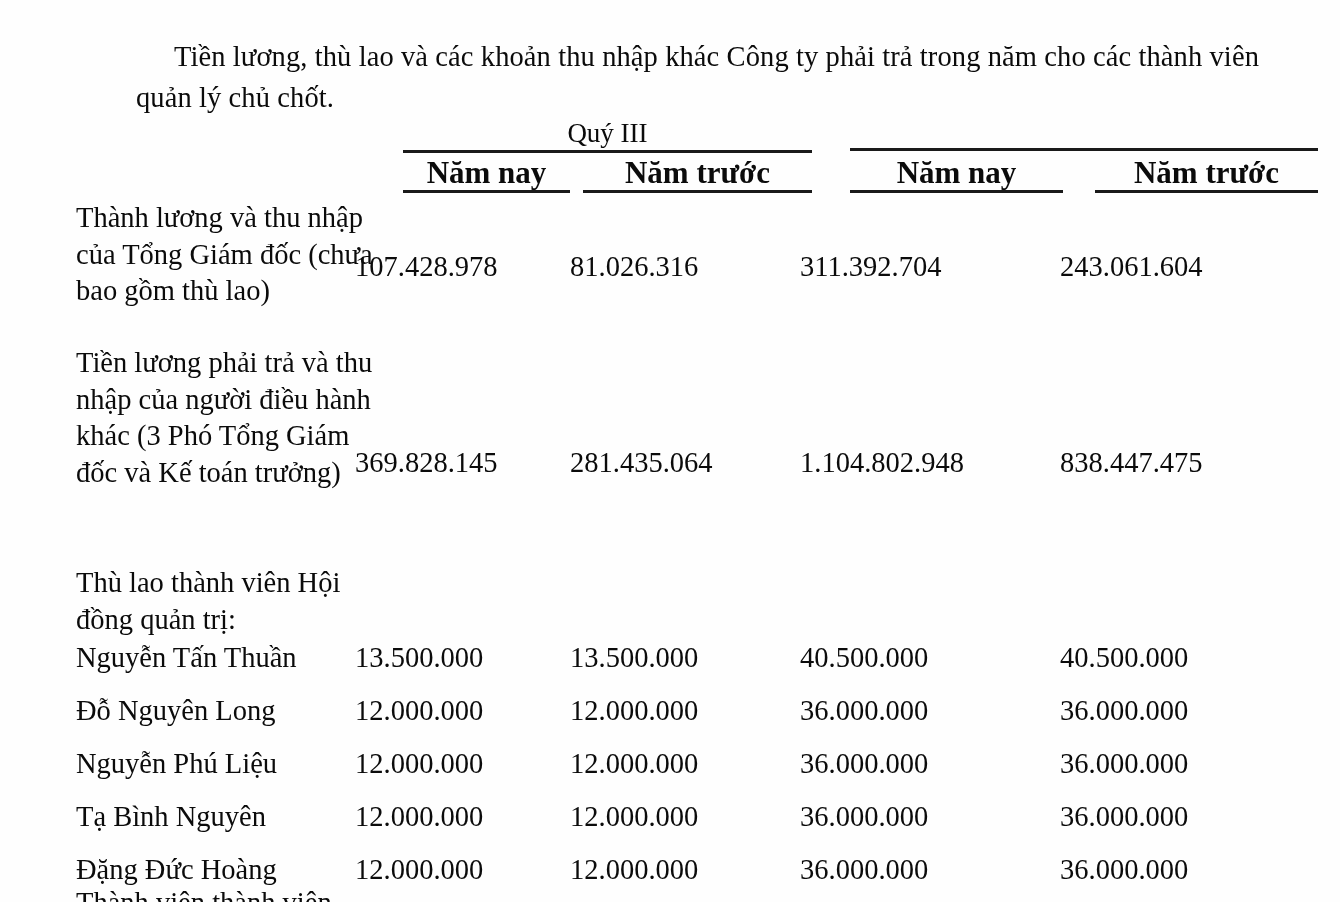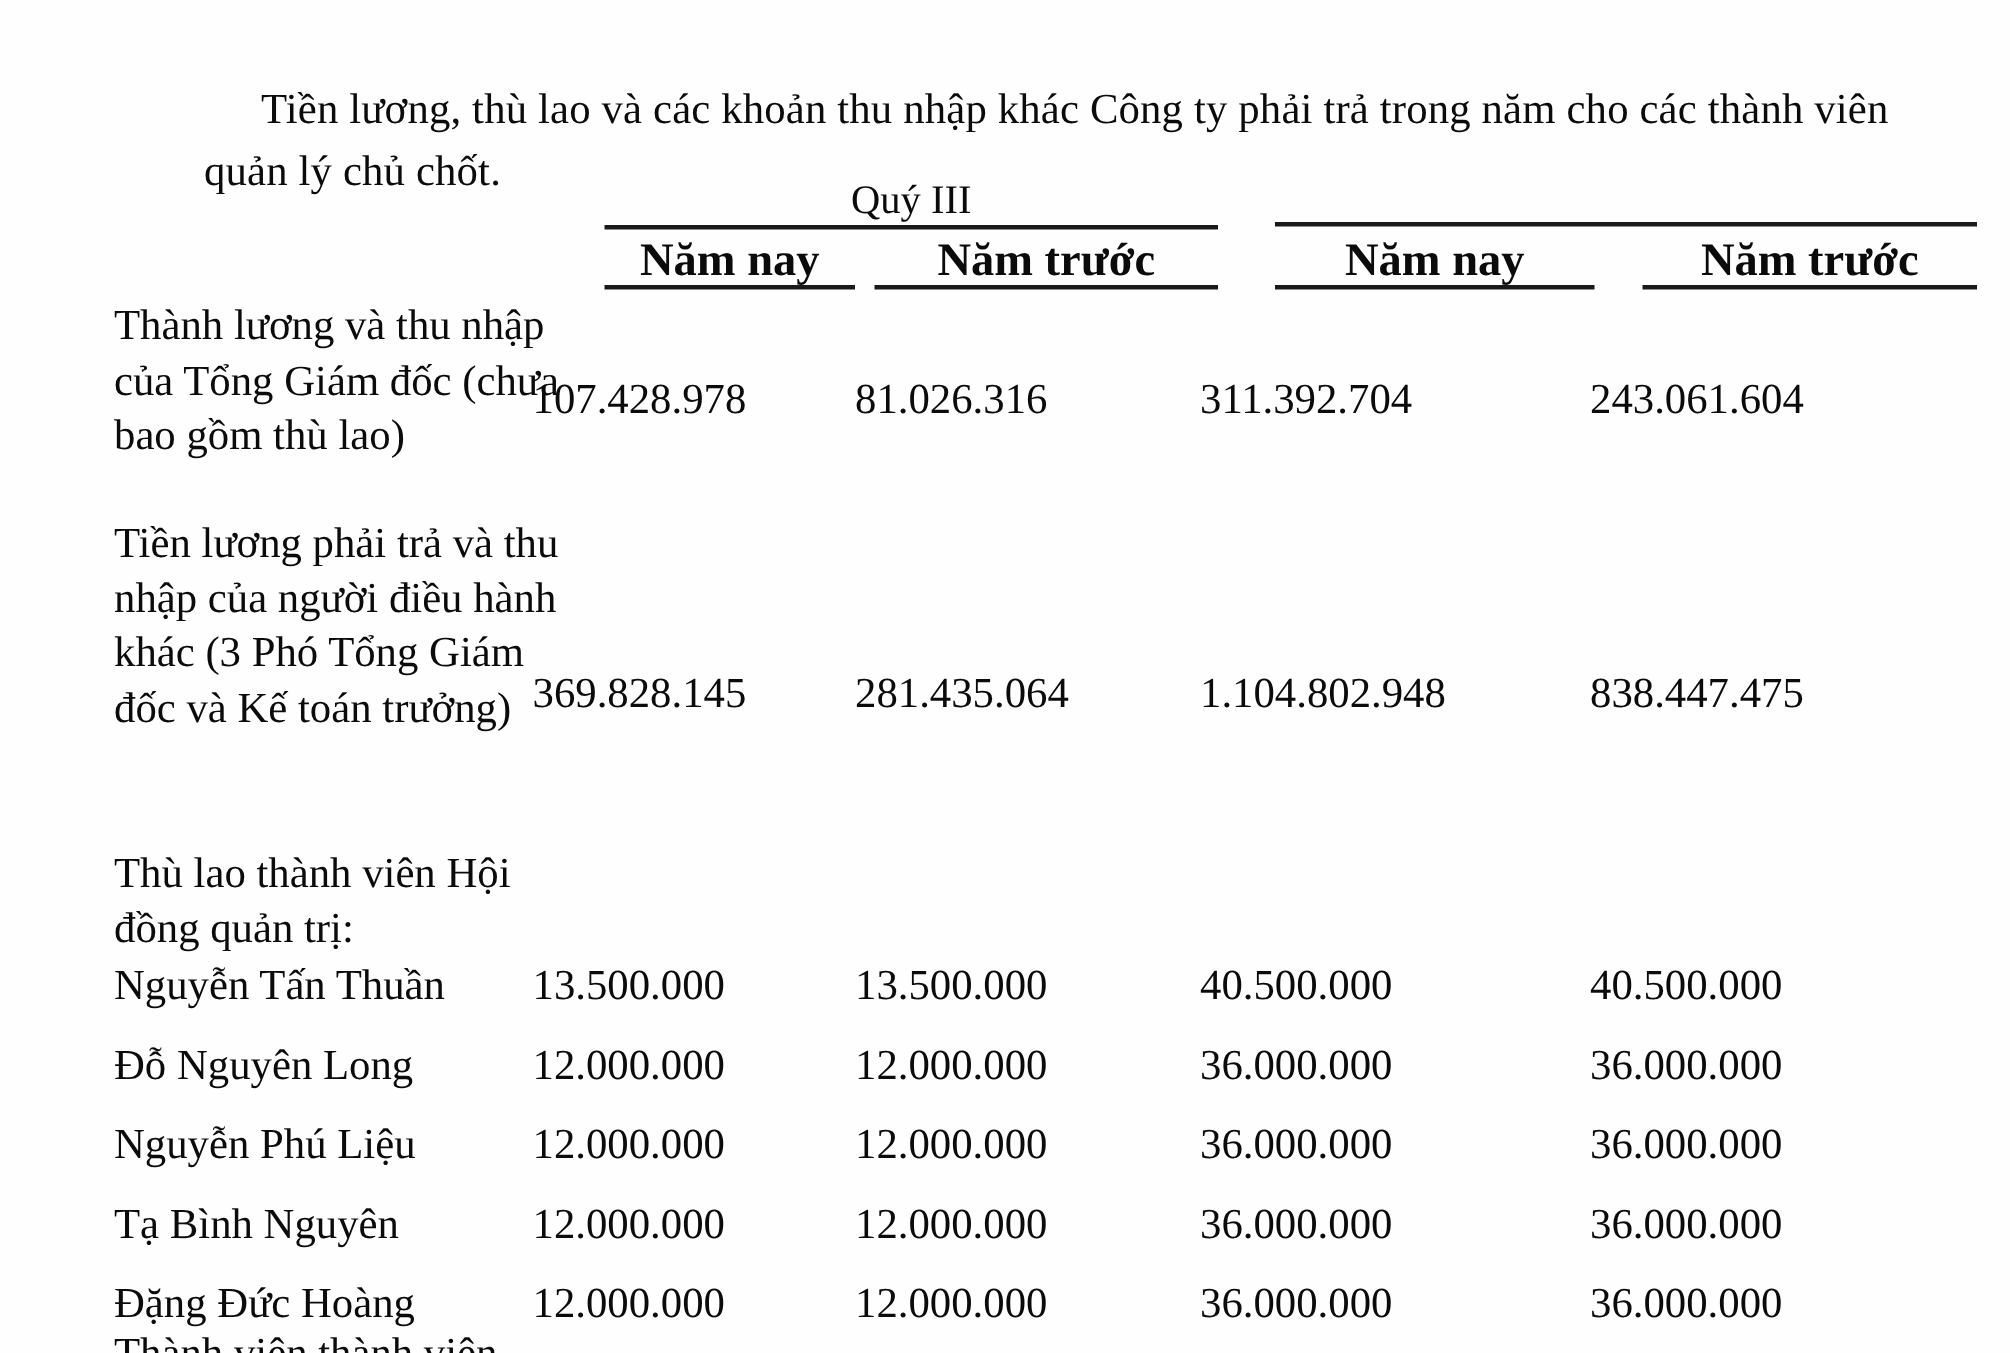--- a/index.html
+++ b/index.html
@@ -20,21 +20,21 @@
   .page {
     position: absolute;
     inset: 0;
     background: #fefefe;
   }
 
   
   .intro {
     position: absolute;
     left: 136px;
-    top: 24px;
+    top: 7px;
     width: 1150px;
     font-size: 28.5px;
     line-height: 41px;
     text-indent: 38px;
     letter-spacing: 0.1px;
   }
 
   
   .table {
     position: absolute;

